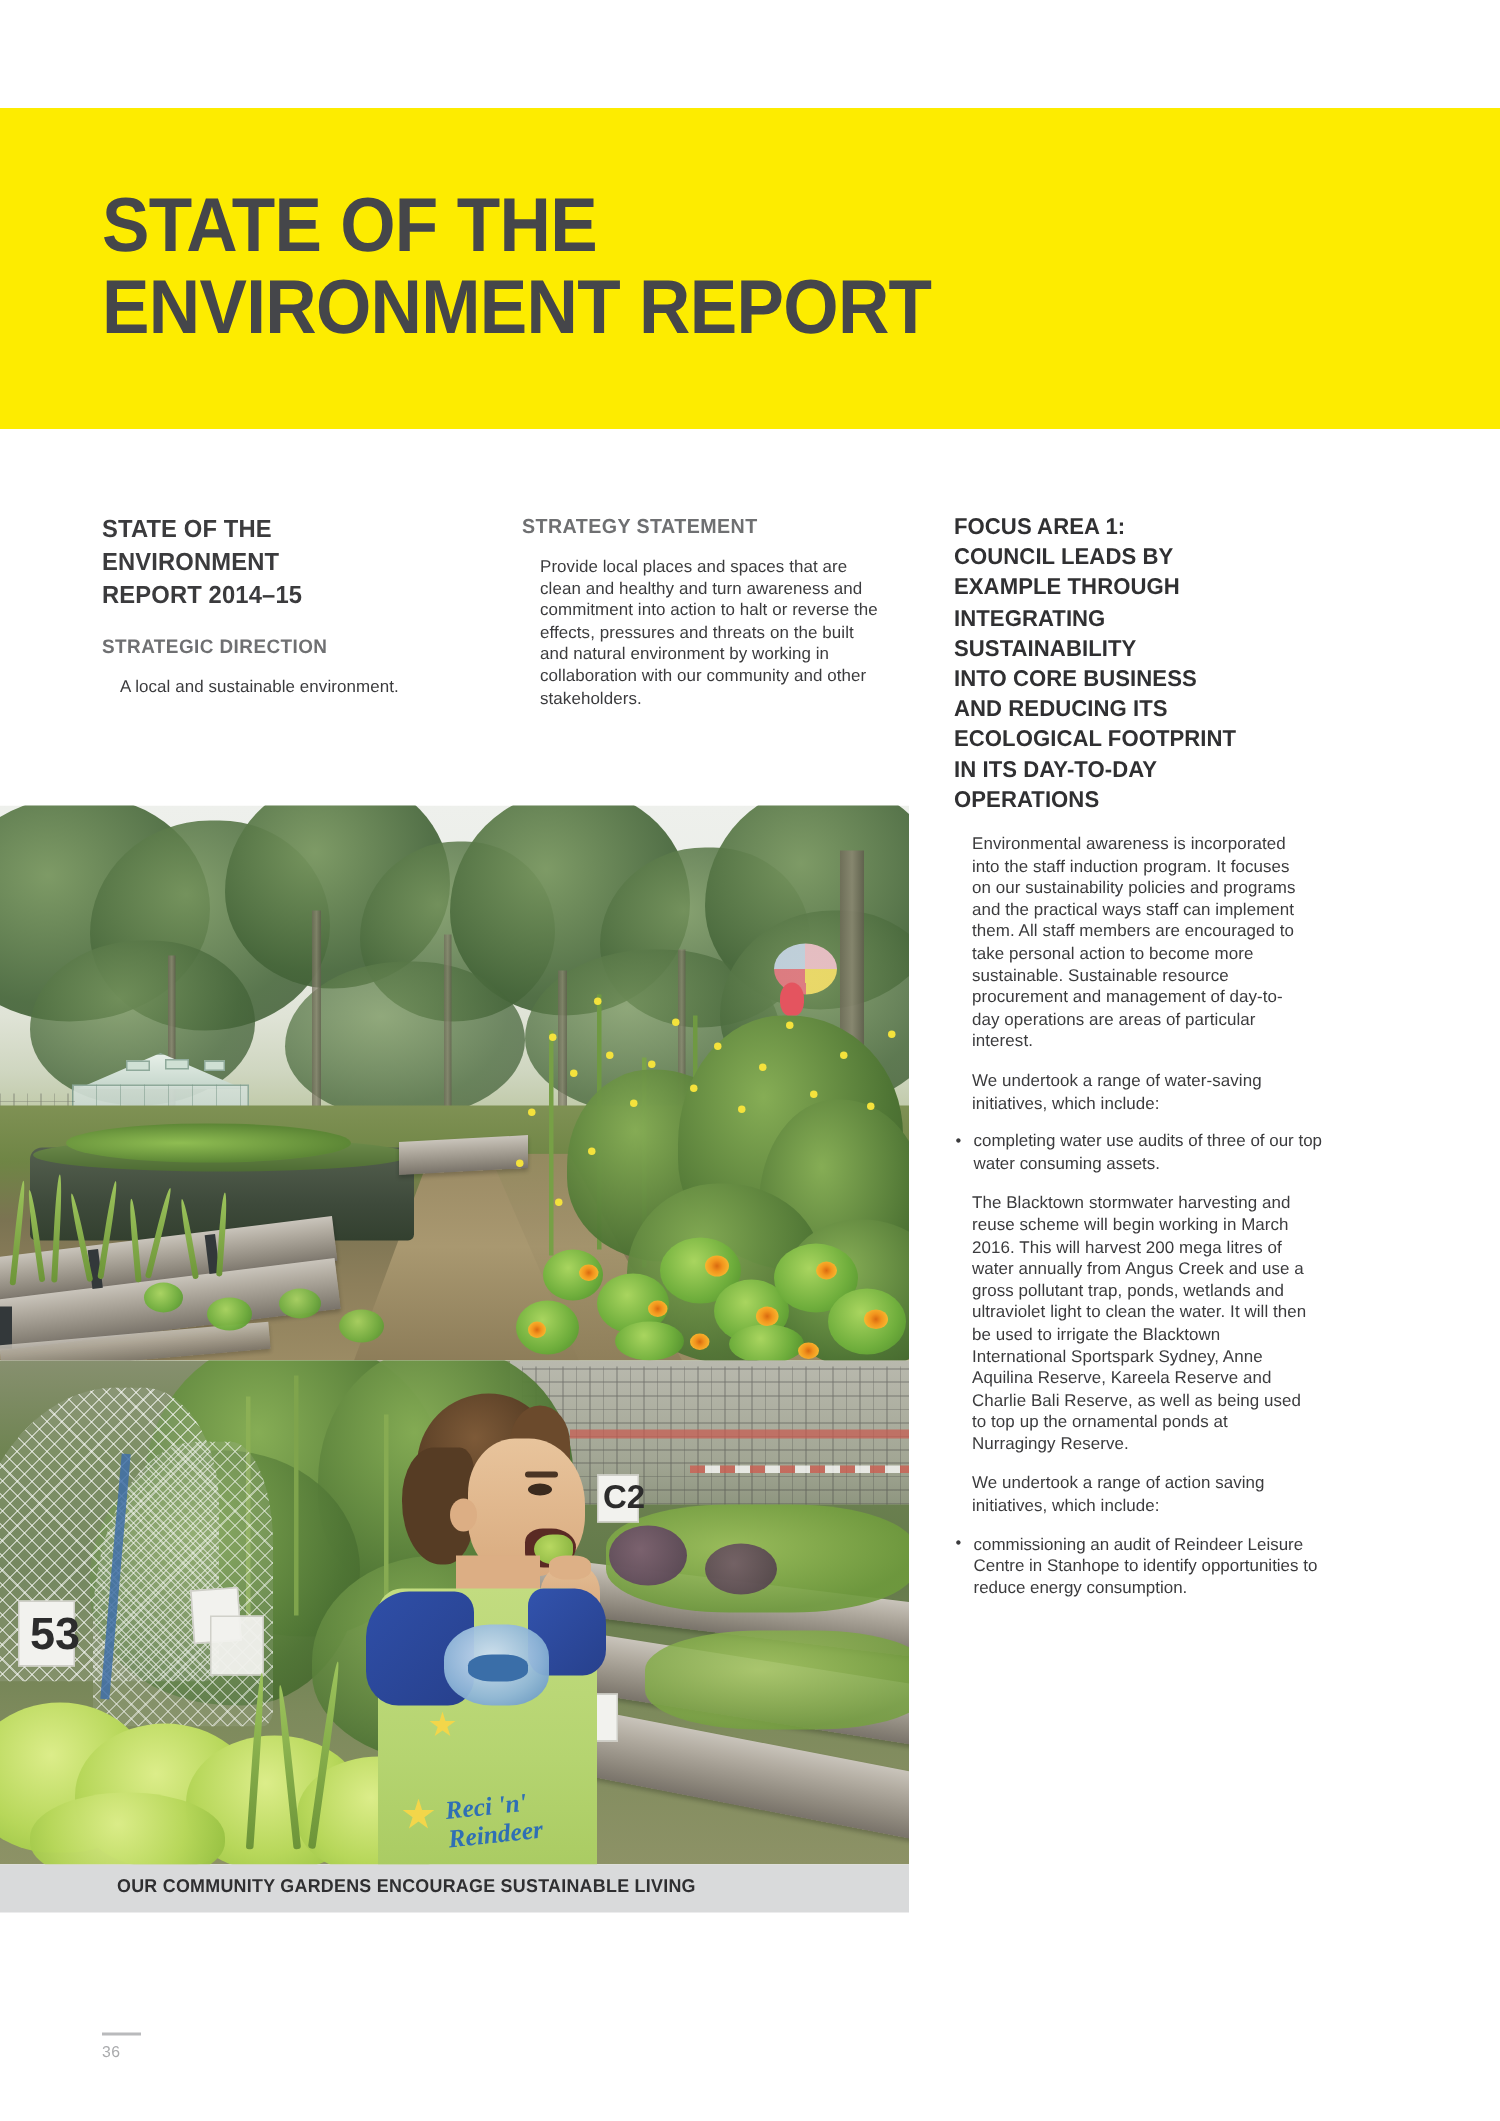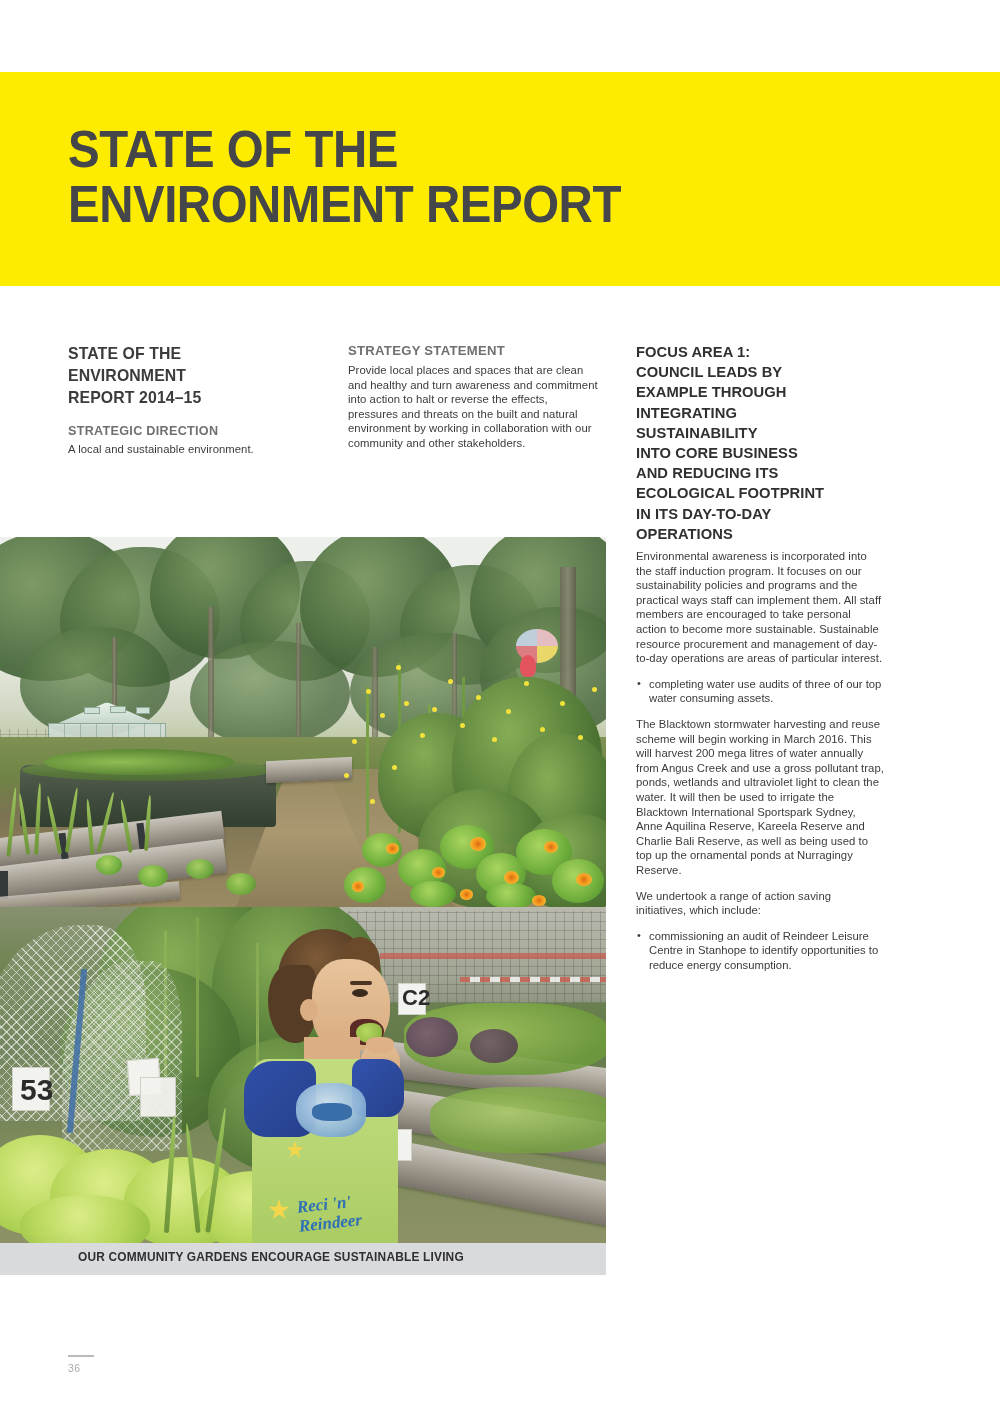--- a/index.html
+++ b/index.html
@@ -70,21 +70,21 @@
     font-family: "Liberation Sans Narrow", "Liberation Sans", sans-serif;
     transform: scaleX(0.97);
     transform-origin: left top;
   }
   .sub-head.dark { color: #6f7072; }
 
   .body-text {
     font-size: 11.3px;
     line-height: 14.6px;
     color: #3b3b3d;
-    margin: 0;
+    margin: 12px;
     letter-spacing: 0.05px;
   }
 
   .mid-head {
     font-size: 13.5px;
     line-height: 17px;
     font-weight: bold;
     color: #6f7072;
     letter-spacing: 0.3px;
     margin: 0 0 4px 0;
@@ -300,20 +300,21 @@
 COUNCIL LEADS BY
 EXAMPLE THROUGH
 INTEGRATING
 SUSTAINABILITY
 INTO CORE BUSINESS
 AND REDUCING ITS
 ECOLOGICAL FOOTPRINT
 IN ITS DAY-TO-DAY
 OPERATIONS</div>
   <p class="body-text">Environmental awareness is incorporated into the staff induction program. It focuses on our sustainability policies and programs and the practical ways staff can implement them. All staff members are encouraged to take personal action to become more sustainable. Sustainable resource procurement and management of day-to-day operations are areas of particular interest.</p>
+  <p class="body-text">We undertook a range of water-saving initiatives, which include:</p>
   <ul class="bullets">
     <li>completing water use audits of three of our top water consuming assets.</li>
   </ul>
   <p class="body-text">The Blacktown stormwater harvesting and reuse scheme will begin working in March 2016. This will harvest 200 mega litres of water annually from Angus Creek and use a gross pollutant trap, ponds, wetlands and ultraviolet light to clean the water. It will then be used to irrigate the Blacktown International Sportspark Sydney, Anne Aquilina Reserve, Kareela Reserve and Charlie Bali Reserve, as well as being used to top up the ornamental ponds at Nurragingy Reserve.</p>
   <p class="body-text">We undertook a range of action saving initiatives, which include:</p>
   <ul class="bullets">
     <li>commissioning an audit of Reindeer Leisure Centre in Stanhope to identify opportunities to reduce energy consumption.</li>
   </ul>
 </div>
 

